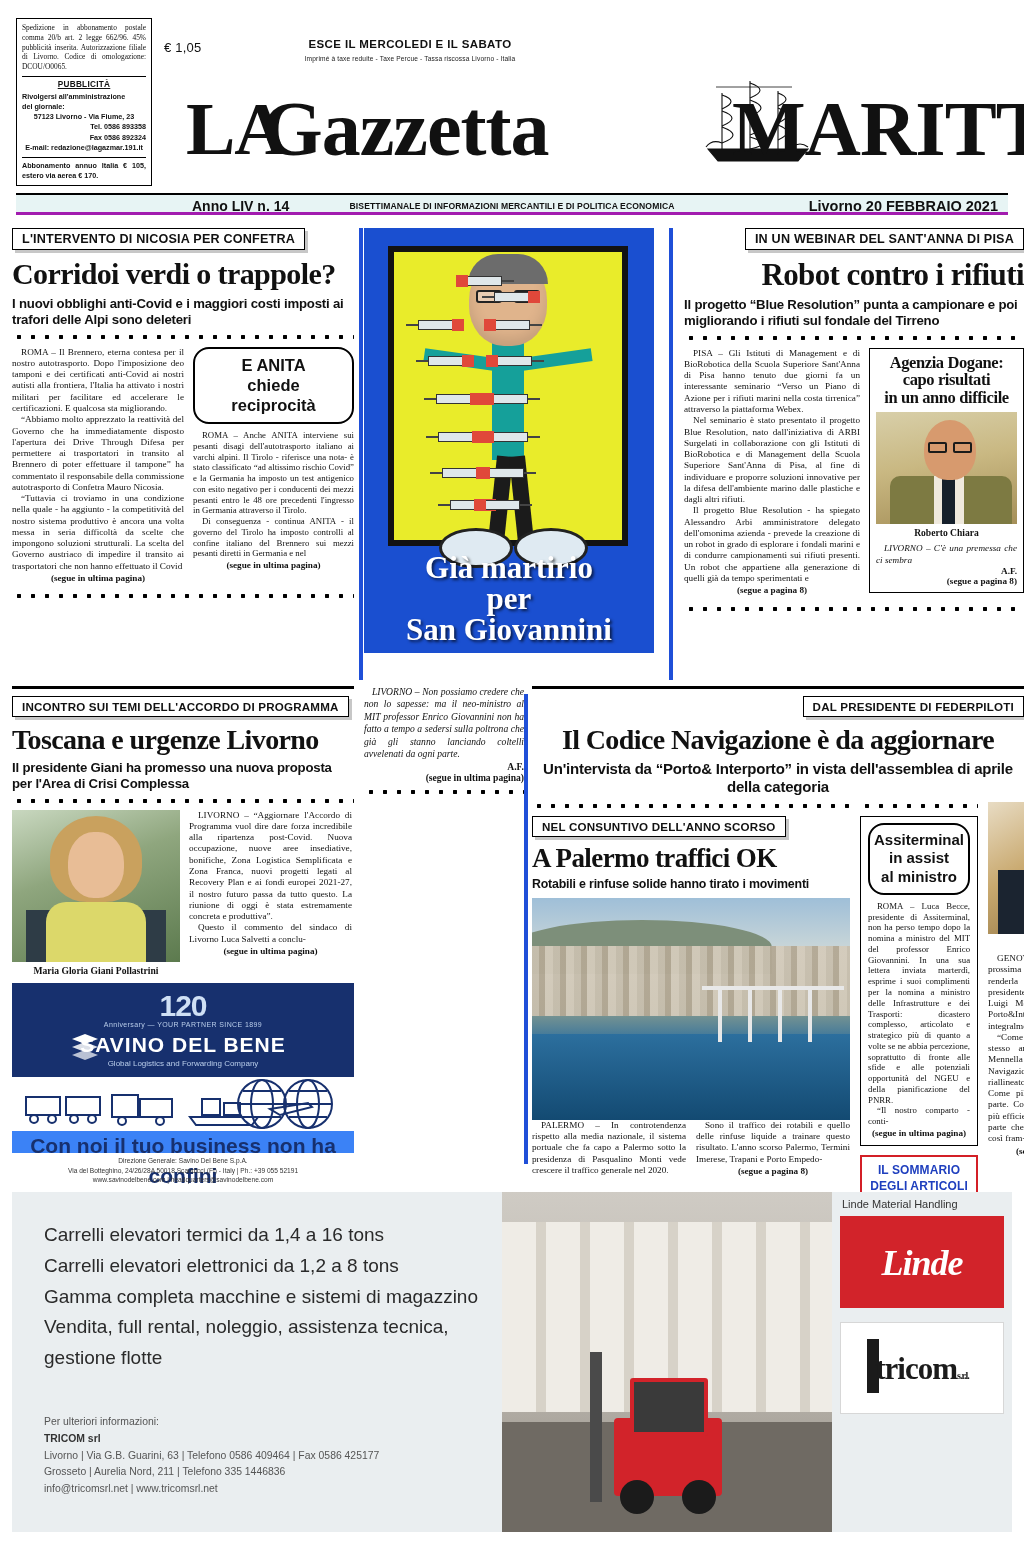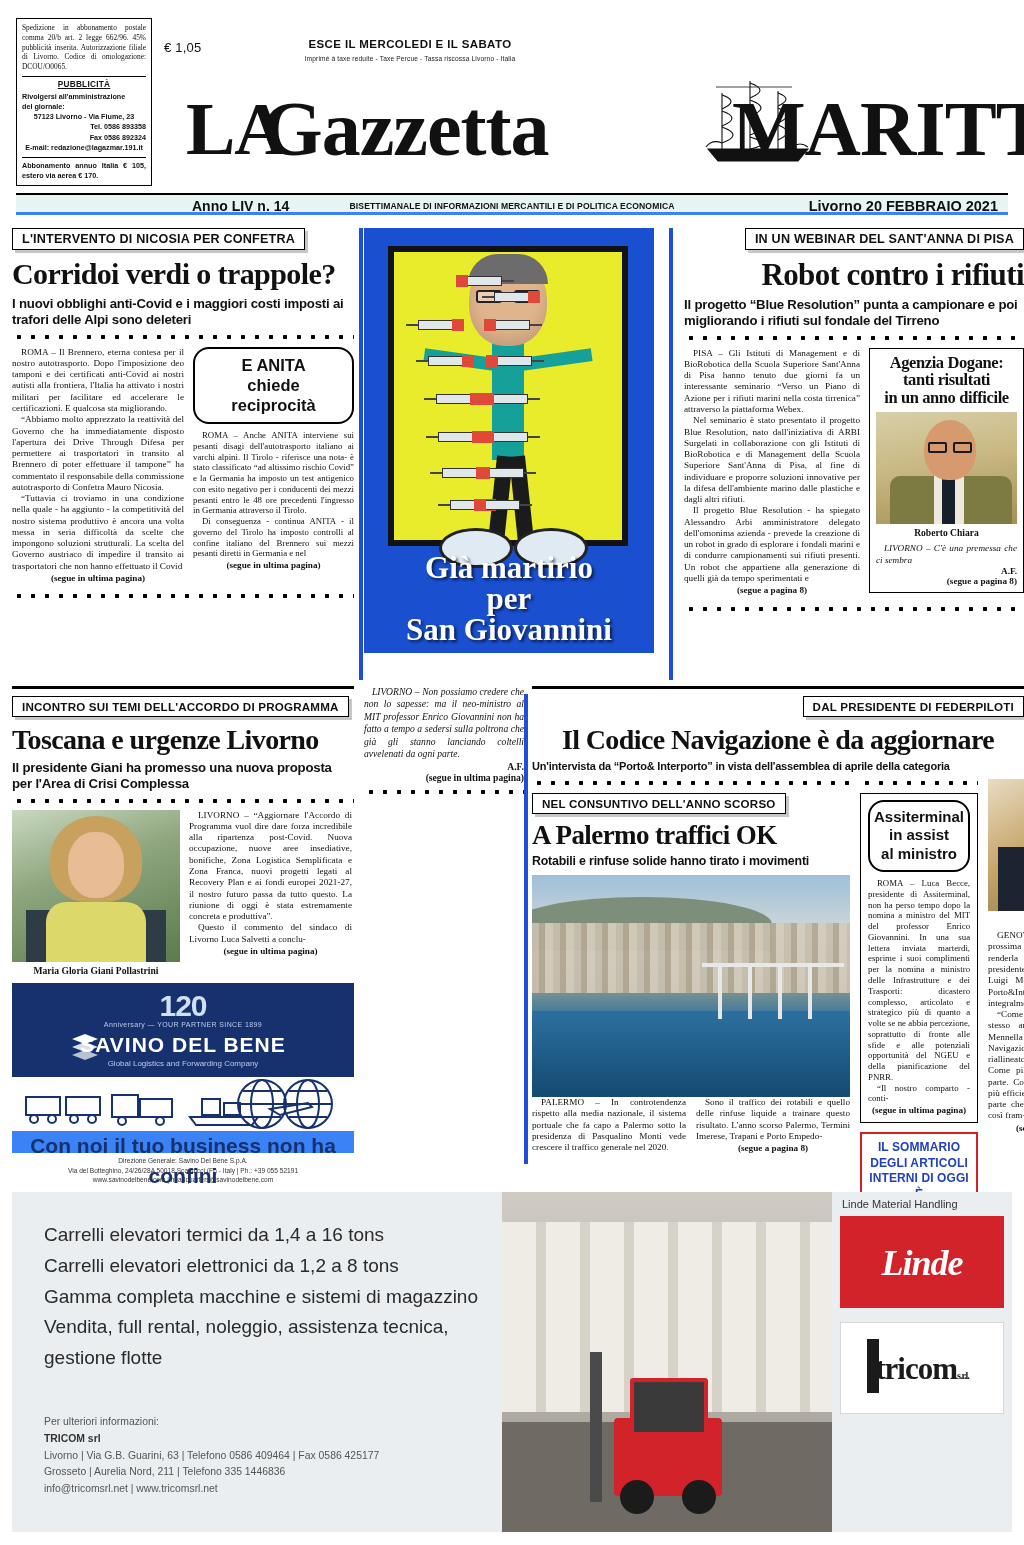--- a/index.html
+++ b/index.html
@@ -44,21 +44,21 @@
     letter-spacing:-1px;
     white-space:nowrap;
   }
   .logo-la { position:absolute; left:24px; top:0; font-size:74px; }
   .logo-gaz { position:absolute; left:100px; top:0; font-size:78px; }
   .logo-mar { position:absolute; left:570px; top:0; font-size:78px; }
   .ship { position:absolute; left:530px; top:-22px; width:130px; height:110px; }
 
   .banner-strip {
     position:absolute; left:4px; right:4px; top:193px; height:22px;
-    background:#e7f4f4; border-top:2px solid #000; border-bottom:3px solid #3b82f6;
+    background:#e7f4f4; border-top:2px solid #000; border-bottom:3px solid #a21caf;
     font-family:"Liberation Sans", sans-serif;
   }
   .banner-strip .anno { position:absolute; left:176px; top:3px; font-weight:bold; font-size:14px; }
   .banner-strip .mid  { position:absolute; left:0; right:0; top:6px; text-align:center; font-weight:bold; font-size:8.6px; letter-spacing:.1px;}
   .banner-strip .date { position:absolute; right:10px; top:3px; font-weight:bold; font-size:14.5px; }
 
   
   .kicker {
     display:inline-block;
     border:1.6px solid #000; background:#fff;
@@ -474,21 +474,21 @@
           <p>PISA – Gli Istituti di Management e di BioRobotica della Scuola Superiore Sant'Anna di Pisa hanno tenuto due giorni fa un interessante seminario “Verso un Piano di Azione per i rifiuti marini nella costa tirrenica” attraverso la piattaforma Webex.</p>
           <p>Nel seminario è stato presentato il progetto Blue Resolution, nato dall'iniziativa di ARBI Surgelati in collaborazione con gli Istituti di BioRobotica e di Management della Scuola Superiore Sant'Anna di Pisa, al fine di individuare e proporre soluzioni innovative per la difesa dell'ambiente marino dalle plastiche e dagli altri rifiuti.</p>
           <p>Il progetto Blue Resolution - ha spiegato Alessandro Arbi amministratore delegato dell'omonima azienda - prevede la creazione di un robot in grado di esplorare i fondali marini e di condurre campionamenti sui rifiuti presenti. Un robot che appartiene alla generazione di quelli già da tempo sperimentati e</p>
           <span class="cont">(segue a pagina 8)</span>
         </div>
 
         <div class="c2">
           <div class="dogane-box">
             <div class="dogane-title">
               <div>Agenzia Dogane:</div>
-              <div>tanti risultati</div>
+              <div>capo risultati</div>
               <div>in un anno difficile</div>
             </div>
             <div class="photo-chiara">
               <div class="body"></div>
                 <div class="shirt"></div>
                 <div class="tie"></div>
               <div class="head"></div>
               <div class="gl">
                   <i class="l"></i>
                   <i class="r"></i>
@@ -596,21 +596,21 @@
       <div style="text-align:right; font-weight:bold; font-size:9.6px;">(segue in ultima pagina)</div>
       <div class="dotline"></div>
     </div>
 
     <div class="mid-right">
       <div class="hr-thick" style="margin-bottom:7px;"></div>
       <div style="text-align:right;">
         <span class="kicker small">DAL PRESIDENTE DI FEDERPILOTI</span>
       </div>
       <div class="hl" style="font-size:28px; margin-top:9px; text-align:center;">Il Codice Navigazione è da aggiornare</div>
-      <div class="sub" style="margin-top:6px; font-size:11px;">Un'intervista da “Porto&amp; Interporto” in vista dell'assemblea di aprile della categoria</div>
+      <div class="sub" style="margin-top:6px; text-align:center; font-size:15px;">Un'intervista da “Porto&amp; Interporto” in vista dell'assemblea di aprile della categoria</div>
 
       <div style="display:flex; gap:10px; margin-top:6px;">
 
         <div style="width:320px;">
           <div class="dotline" style="margin:0 0 6px;"></div>
           <div class="kicker small">NEL CONSUNTIVO DELL'ANNO SCORSO</div>
           <div class="hl" style="font-size:27px; margin-top:8px;">A Palermo traffici OK</div>
           <div class="sub" style="margin-top:5px; font-size:12.4px;">Rotabili e rinfuse solide hanno tirato i movimenti</div>
           <div class="pal-photo">
             <div class="hill"></div>

